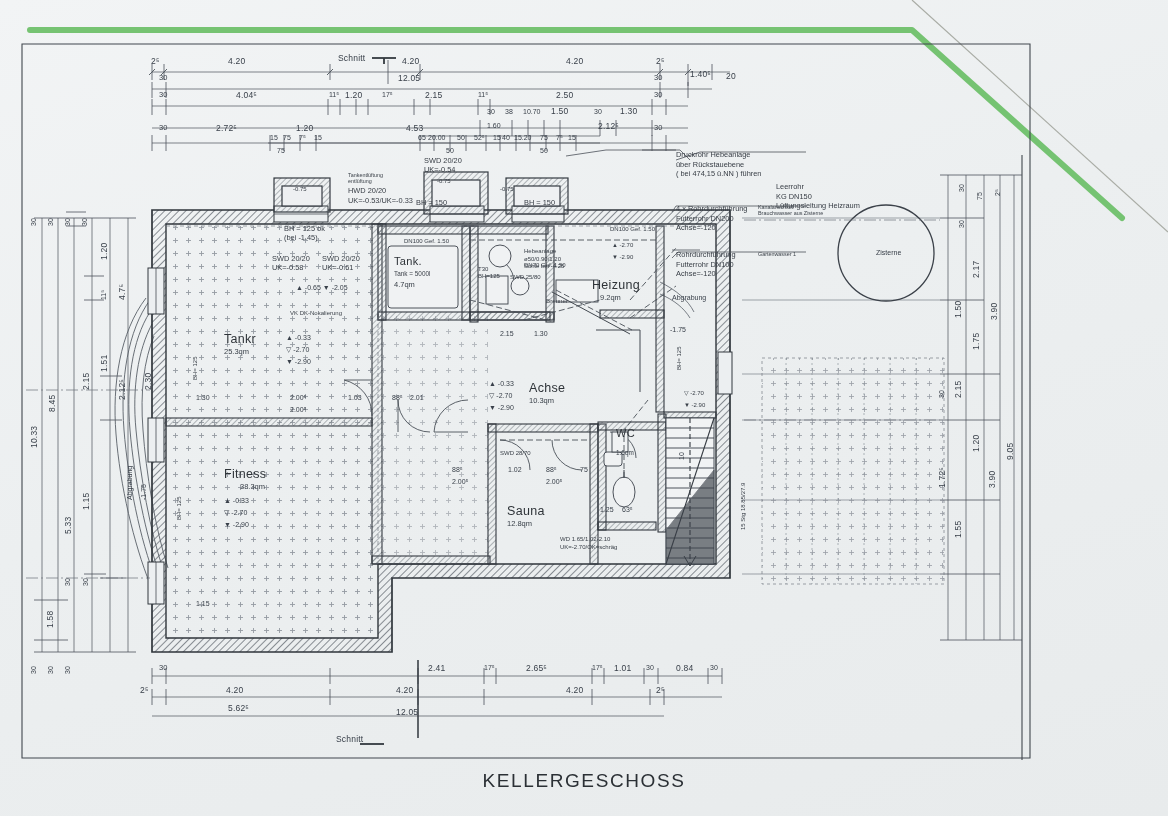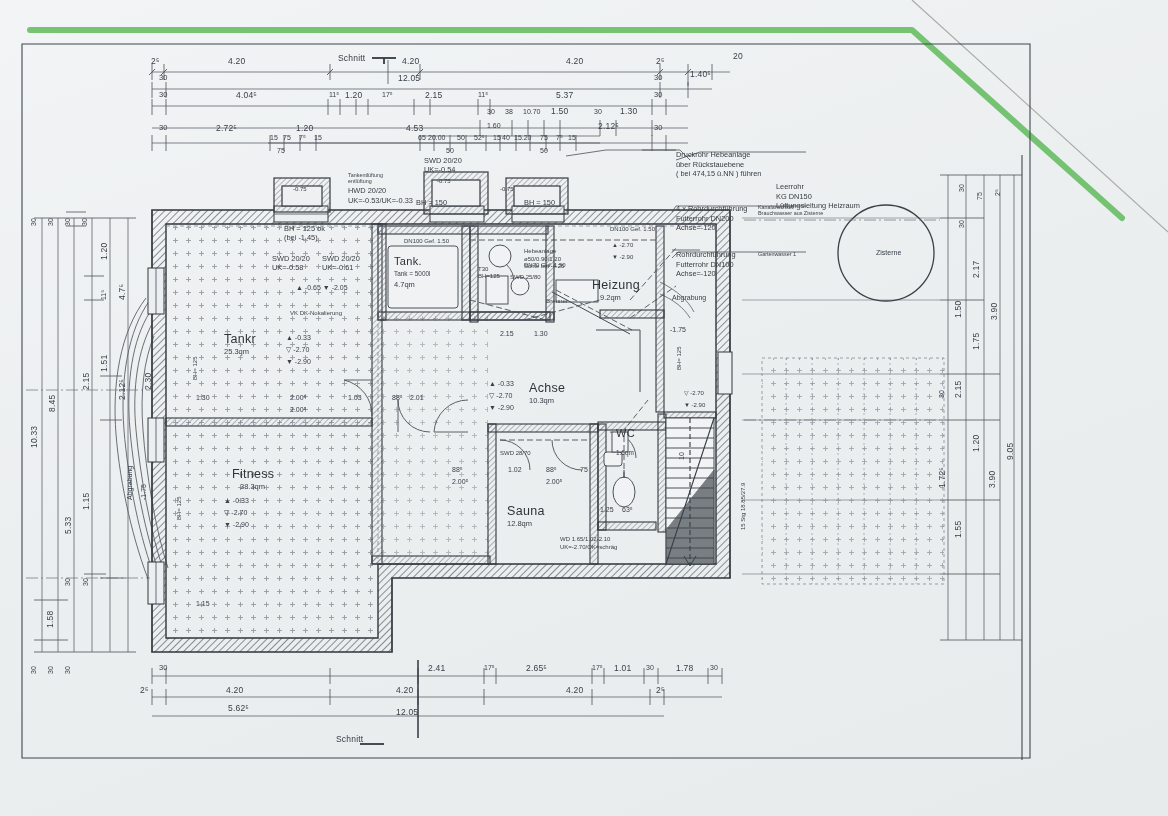--- a/index.html
+++ b/index.html
@@ -329,34 +329,34 @@
 
   <div class="layer">
 
     <div class="lbl dim" style="left:151px;top:57px;">2⁵</div>
     <div class="lbl dim" style="left:228px;top:57px;">4.20</div>
     <div class="lbl dim" style="left:338px;top:54px;">Schnitt</div>
     <div class="lbl dim" style="left:402px;top:57px;">4.20</div>
     <div class="lbl dim" style="left:566px;top:57px;">4.20</div>
     <div class="lbl dim" style="left:656px;top:57px;">2⁵</div>
     <div class="lbl dim" style="left:690px;top:70px;">1.40⁵</div>
-    <div class="lbl dim" style="left:726px;top:52px;margin-left:7px;">20</div>
+    <div class="lbl dim" style="left:726px;top:72px;">20</div>
 
     <div class="lbl dim" style="left:159px;top:74px;font-size:7.5px;">30</div>
     <div class="lbl dim" style="left:398px;top:74px;">12.05</div>
     <div class="lbl dim" style="left:654px;top:74px;font-size:7.5px;">30</div>
 
     <div class="lbl dim" style="left:159px;top:91px;font-size:7.5px;">30</div>
     <div class="lbl dim" style="left:236px;top:91px;">4.04⁵</div>
     <div class="lbl dim6" style="left:329px;top:91px;">11⁵</div>
     <div class="lbl dim" style="left:345px;top:91px;">1.20</div>
     <div class="lbl dim6" style="left:382px;top:91px;">17⁵</div>
     <div class="lbl dim" style="left:425px;top:91px;">2.15</div>
     <div class="lbl dim6" style="left:478px;top:91px;">11⁵</div>
-    <div class="lbl dim" style="left:556px;top:91px;">5.37</div>
+    <div class="lbl dim" style="left:556px;top:91px;">2.50</div>
     <div class="lbl dim" style="left:654px;top:91px;font-size:7.5px;">30</div>
 
     <div class="lbl dim6" style="left:487px;top:108px;">30</div>
     <div class="lbl dim6" style="left:505px;top:108px;">38</div>
     <div class="lbl dim6" style="left:523px;top:108px;">10.70</div>
     <div class="lbl dim" style="left:551px;top:107px;">1.50</div>
     <div class="lbl dim6" style="left:594px;top:108px;">30</div>
     <div class="lbl dim" style="left:620px;top:107px;">1.30</div>
 
     <div class="lbl dim" style="left:159px;top:124px;font-size:7.5px;">30</div>
@@ -430,38 +430,38 @@
     <div class="lbl dim vert" style="left:988px;top:488px;transform:rotate(-90deg);">3.90</div>
 
     <div class="lbl dim" style="left:159px;top:664px;font-size:7.5px;">30</div>
     <div class="lbl dim" style="left:228px;top:704px;">5.62⁵</div>
     <div class="lbl dim" style="left:428px;top:664px;">2.41</div>
     <div class="lbl dim6" style="left:484px;top:664px;">17⁵</div>
     <div class="lbl dim" style="left:526px;top:664px;">2.65⁵</div>
     <div class="lbl dim6" style="left:592px;top:664px;">17⁵</div>
     <div class="lbl dim" style="left:614px;top:664px;">1.01</div>
     <div class="lbl dim6" style="left:646px;top:664px;">30</div>
-    <div class="lbl dim" style="left:676px;top:664px;">1.78</div>
+    <div class="lbl dim" style="left:676px;top:664px;">0.84</div>
     <div class="lbl dim6" style="left:710px;top:664px;">30</div>
 
     <div class="lbl dim" style="left:140px;top:686px;">2⁵</div>
     <div class="lbl dim" style="left:226px;top:686px;">4.20</div>
     <div class="lbl dim" style="left:396px;top:686px;">4.20</div>
     <div class="lbl dim" style="left:566px;top:686px;">4.20</div>
     <div class="lbl dim" style="left:656px;top:686px;">2⁵</div>
     <div class="lbl dim" style="left:396px;top:708px;">12.05</div>
     <div class="lbl dim" style="left:336px;top:735px;">Schnitt</div>
 
     <div class="lbl room" style="left:224px;top:333px;">Tankr</div>
     <div class="lbl area" style="left:224px;top:348px;">25.3qm</div>
     <div class="lbl dim6" style="left:286px;top:334px;">▲ -0.33</div>
     <div class="lbl dim6" style="left:286px;top:346px;">▽ -2.70</div>
     <div class="lbl dim6" style="left:286px;top:358px;">▼ -2.90</div>
 
-    <div class="lbl room" style="left:232px;top:468px;">Fitness</div>
+    <div class="lbl room" style="left:224px;top:468px;">Fitness</div>
     <div class="lbl area" style="left:240px;top:483px;">38.3qm</div>
     <div class="lbl dim6" style="left:224px;top:497px;">▲ -0.33</div>
     <div class="lbl dim6" style="left:224px;top:509px;">▽ -2.70</div>
     <div class="lbl dim6" style="left:224px;top:521px;">▼ -2.90</div>
 
     <div class="lbl room" style="left:529px;top:382px;">Achse</div>
     <div class="lbl area" style="left:529px;top:397px;">10.3qm</div>
     <div class="lbl dim6" style="left:489px;top:380px;">▲ -0.33</div>
     <div class="lbl dim6" style="left:489px;top:392px;">▽ -2.70</div>
     <div class="lbl dim6" style="left:489px;top:404px;">▼ -2.90</div>
@@ -556,13 +556,14 @@
     <div class="lbl dim6" style="left:580px;top:466px;">75</div>
     <div class="lbl dim6" style="left:600px;top:506px;">1.25</div>
     <div class="lbl dim6" style="left:622px;top:506px;">63⁵</div>
     <div class="lbl dim6 vert" style="left:678px;top:460px;transform:rotate(-90deg);">10</div>
     <div class="lbl dim6" style="left:196px;top:394px;">1.30</div>
     <div class="lbl dim6" style="left:196px;top:600px;">1.15</div>
     <div class="lbl dim6" style="left:500px;top:330px;">2.15</div>
     <div class="lbl dim6" style="left:534px;top:330px;">1.30</div>
   </div>
 
+  <div id="title">KELLERGESCHOSS</div>
 </div>
 
 </body></html>

